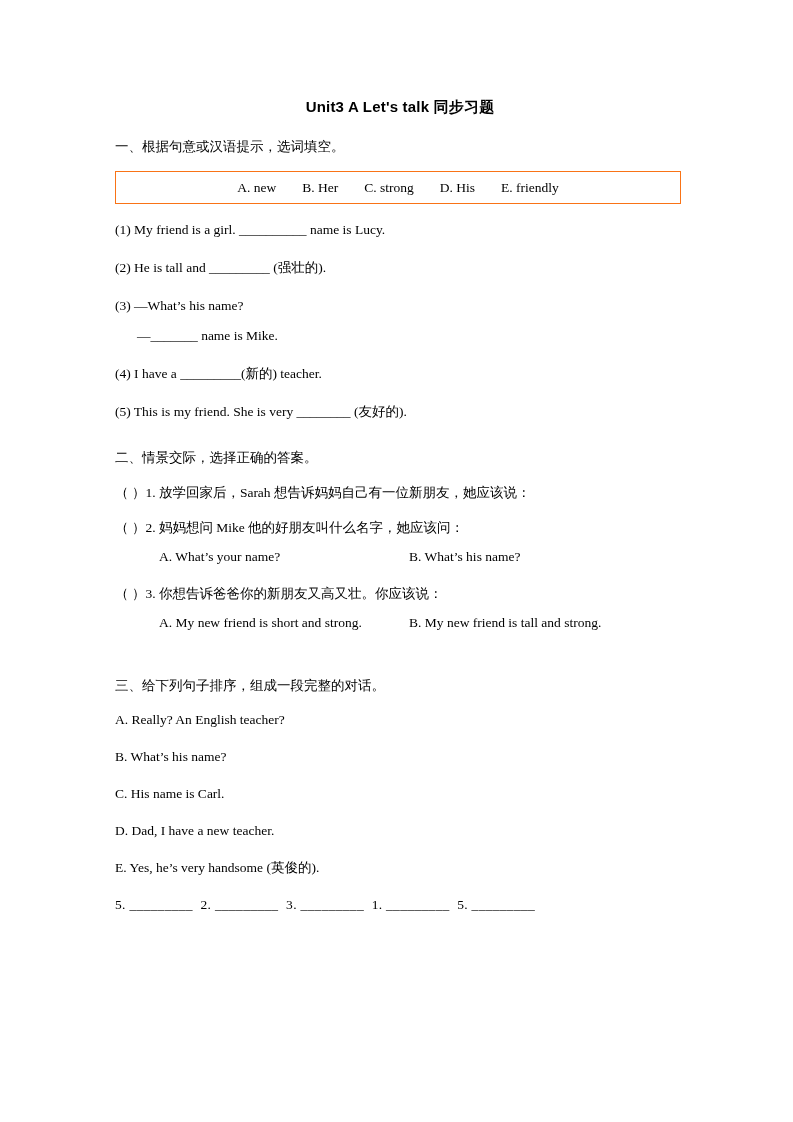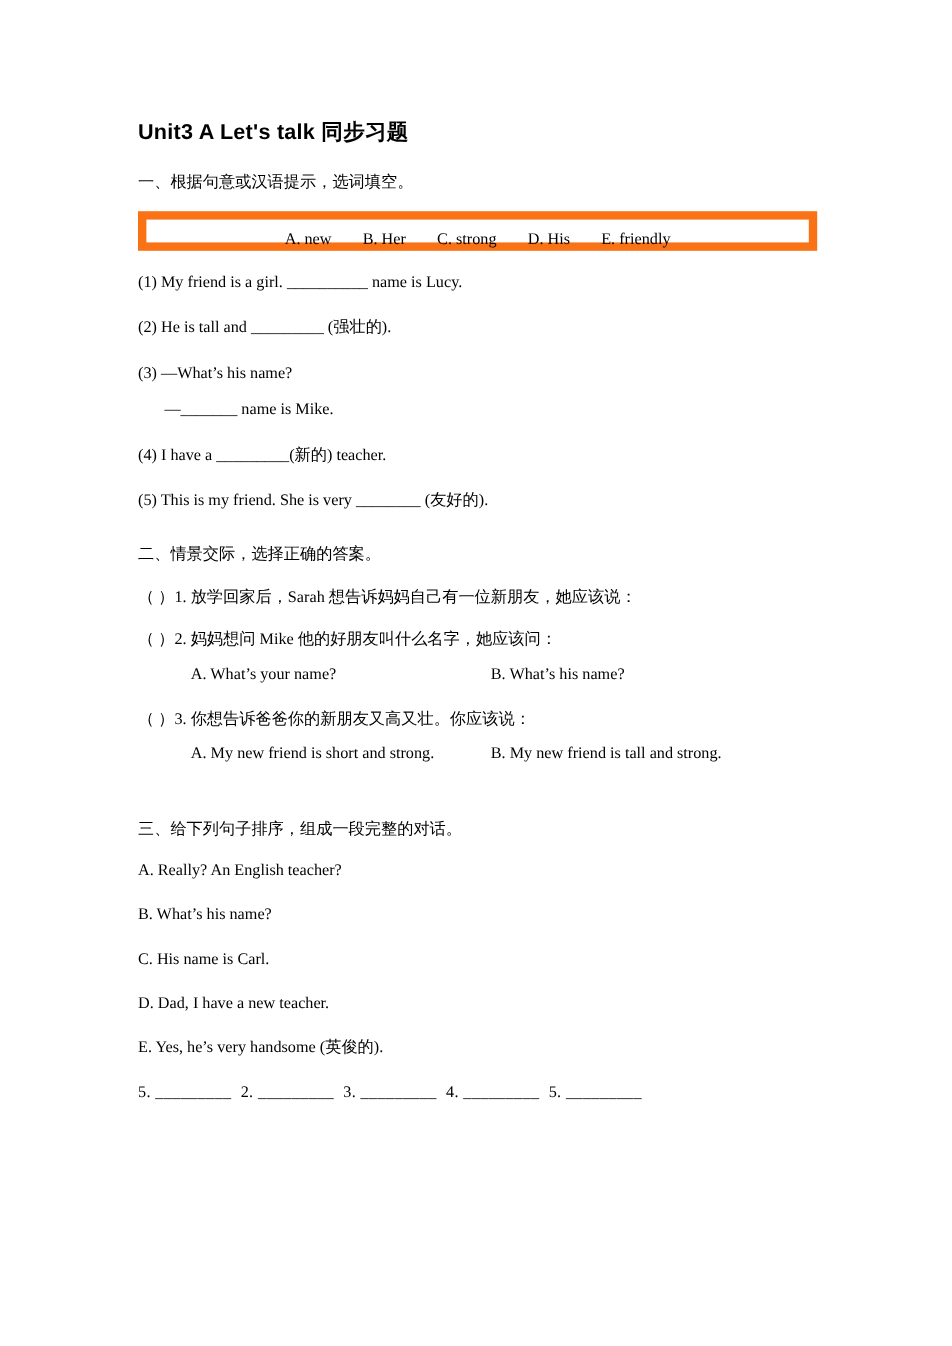--- a/index.html
+++ b/index.html
@@ -24,32 +24,33 @@
   }
   .content {
     position: absolute;
     left: 115px;
     top: 98px;
     width: 570px;
   }
   .doc-title {
     font-family: "Liberation Sans", sans-serif;
     font-weight: bold;
-    font-size: 18px;
+    font-size: 15px;
+    text-align: center;
     margin: 0 0 20px 0;
     letter-spacing: 0.2px;
   }
   .section-head {
     font-family: "Liberation Sans", sans-serif;
     font-size: 13.5px;
     margin: 0 0 14px 0;
     line-height: 1.5;
   }
   .wordbank {
-    border: 7px solid #f97316;
+    border: 1px solid #f97316;
     box-sizing: border-box;
     height: 33px;
     line-height: 31px;
     font-size: 13.5px;
     text-align: center;
     margin: 0 0 16px 0;
     width: 566px;
   }
   .wordbank span { margin: 0 13px; }
   .q {
@@ -129,18 +130,18 @@
     <div class="order-line">A. Really? An English teacher?</div>
     <div class="order-line">B. What’s his name?</div>
     <div class="order-line">C. His name is Carl.</div>
     <div class="order-line">D. Dad, I have a new teacher.</div>
     <div class="order-line">E. Yes, he’s very handsome (英俊的).</div>
 
     <div class="answer-line">
       <span>5. _________</span>
       <span>2. _________</span>
       <span>3. _________</span>
-      <span>4. _________</span>
+      <span>1. _________</span>
       <span>5. _________</span>
     </div>
 
   </div>
 </div>
 
 </body></html>

